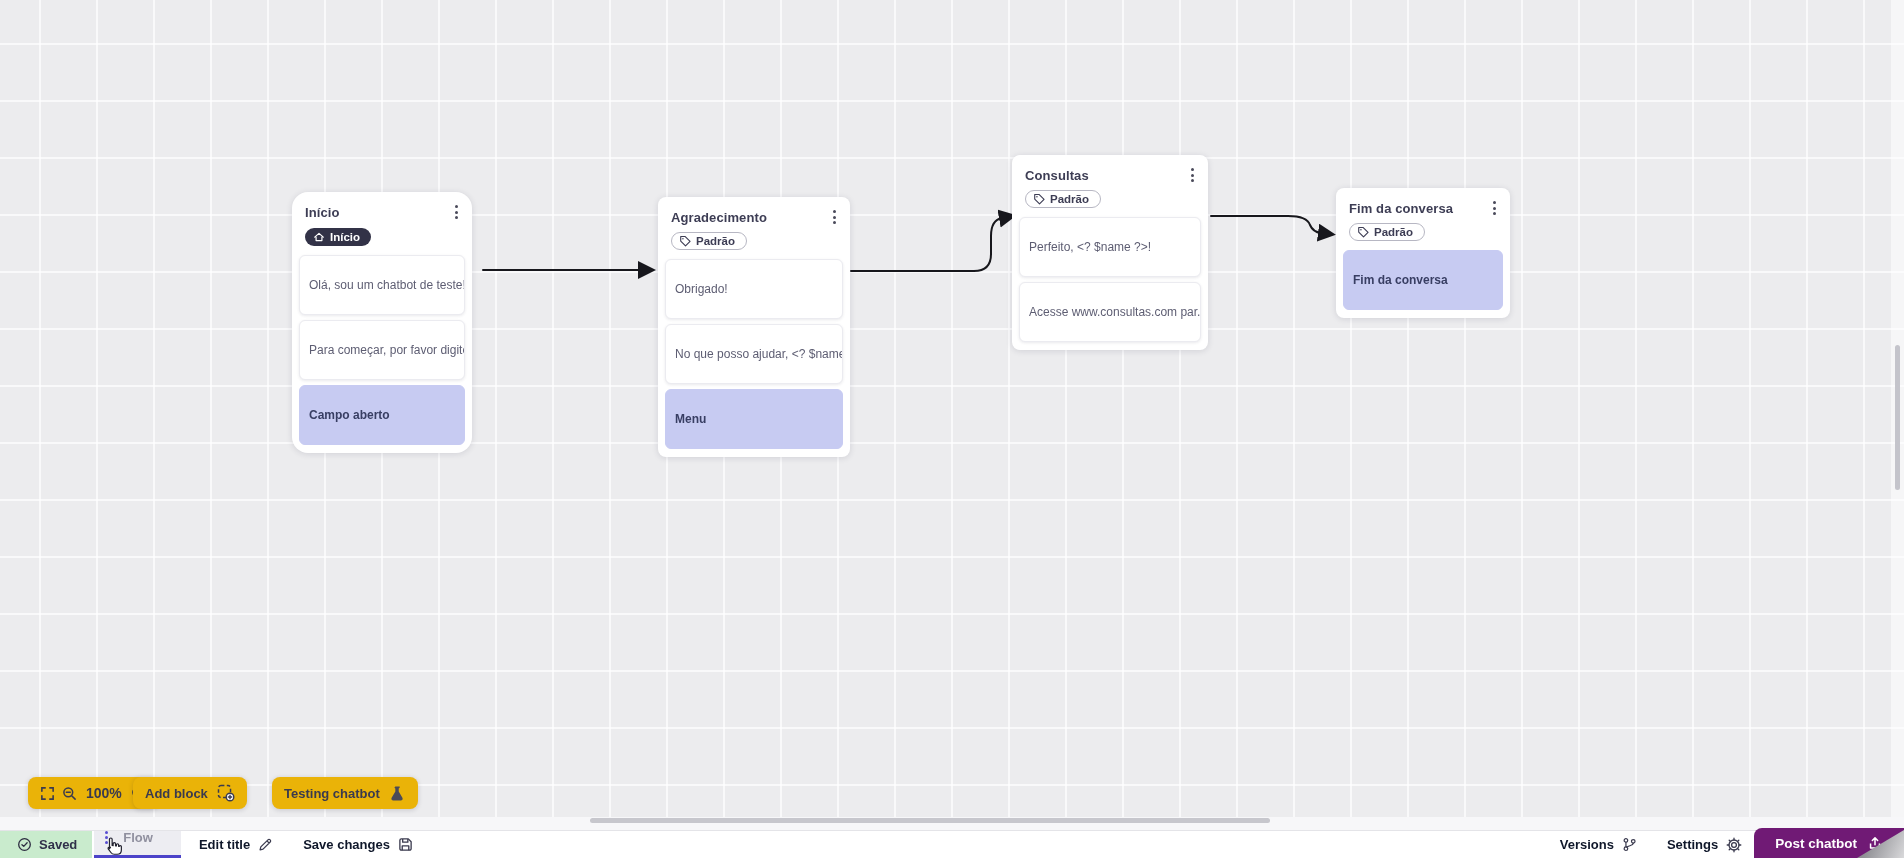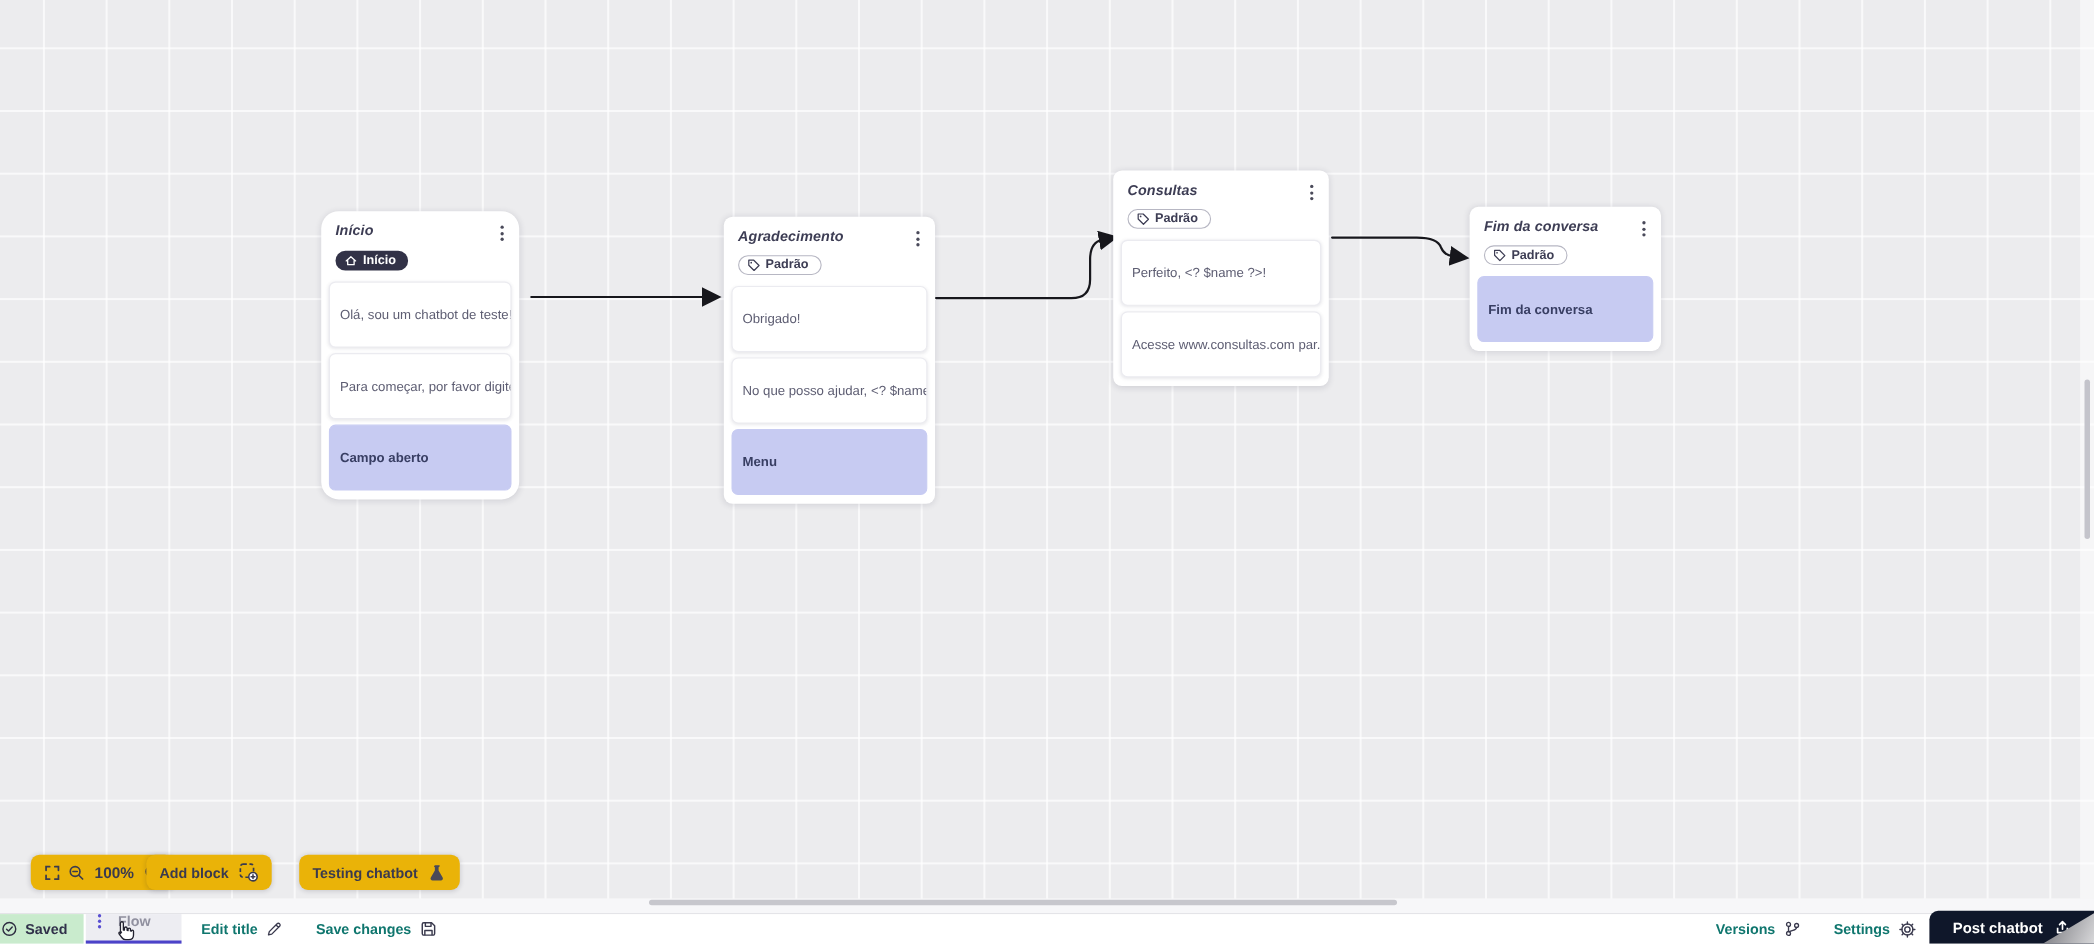--- a/index.html
+++ b/index.html
@@ -28,21 +28,21 @@
   .node {
     position:absolute; background:#fff; border-radius:8px;
     box-shadow:0 1px 6px rgba(40,40,70,.14);
     padding:8px 7px 8px;
   }
   #node-0 { left:292px; top:192px; width:180px;border-radius:16px; }
   #node-1 { left:658px; top:197px; width:192px; }
   #node-2 { left:1012px; top:155px; width:196px; }
   #node-3 { left:1336px; top:188px; width:174px; }
 
-  .node-head { display:flex; justify-content:space-between; align-items:flex-start; padding:2px 2px 0 6px;font-style:italic; }
+  .node-head { display:flex; justify-content:space-between; align-items:center; padding:2px 2px 0 6px; }
   .node-title { font-size:13px; font-weight:bold; color:#3d3d54; letter-spacing:.1px; }
   .kebab { display:flex; flex-direction:column; gap:2.5px; padding:3px 5px; cursor:pointer; }
   .kebab i { width:3px; height:3px; border-radius:50%; background:#4a4a5a; }
 
   .badge-dark {
     display:inline-flex; align-items:center; gap:5px;
     background:#323247; color:#fff; font-size:11.5px; font-weight:bold;
     border-radius:999px; padding:3px 11px 3px 8px; margin:6px 0 0 6px;
   }
   .tag-pill {
@@ -80,38 +80,38 @@
   .icon-btn { display:flex; align-items:center; cursor:pointer; }
   .zoom-level { font-size:14px; padding:0 2px; }
 
   
   .bar {
     position:absolute; left:0; bottom:0; width:1904px; height:28px;
     background:#fff; border-top:1px solid #e4e4e8;
     display:flex; align-items:stretch;
     font-size:13px; font-weight:bold; color:#3a3a4e;
   }
-  .saved-chip { display:flex; align-items:center; gap:7px; padding:0 15px 0 1px; background:#c9ebcd; color:#30304a; }
+  .saved-chip { display:flex; align-items:center; gap:7px; padding:0 15px 0 17px; background:#c9ebcd; color:#30304a; }
   .flow-tab {
     position:relative; display:flex; align-items:center; gap:15px;
     padding:0 28px 12px 11px; margin-left:2px;
     background:#ededf2; border-bottom:3px solid #4c43c9;
     color:#90909f; cursor:pointer;
   }
   .vdots { display:flex; flex-direction:column; gap:2px; }
   .vdots i { width:3px; height:3px; border-radius:50%; background:#584ed2; }
   .bar-btn {
     display:flex; align-items:center; gap:8px;
     background:none; border:none; padding:0 12px; margin-left:6px;
-    font-family:inherit; font-size:13px; font-weight:bold; color:#0f766e; cursor:pointer;
+    font-family:inherit; font-size:13px; font-weight:bold; color:#0f172a; cursor:pointer;
   }
   .spacer { flex:1; }
   .post-btn {
     display:flex; align-items:center; gap:10px;
-    background:#0f172a; color:#fff; border:none;
+    background:#701a75; color:#fff; border:none;
     font-family:inherit; font-size:13.5px; font-weight:bold;
     padding:0 21px; height:30px; margin-top:-3px;
     border-radius:8px 0 0 0; cursor:pointer;
   }
   .corner-grip {
     position:absolute; right:0; bottom:0; width:47px; height:28px;
     background:linear-gradient(115deg,#8f8f94 30%,#d9d9db);
     clip-path:polygon(100% 0, 100% 100%, 0 100%);
     z-index:5;
   }

